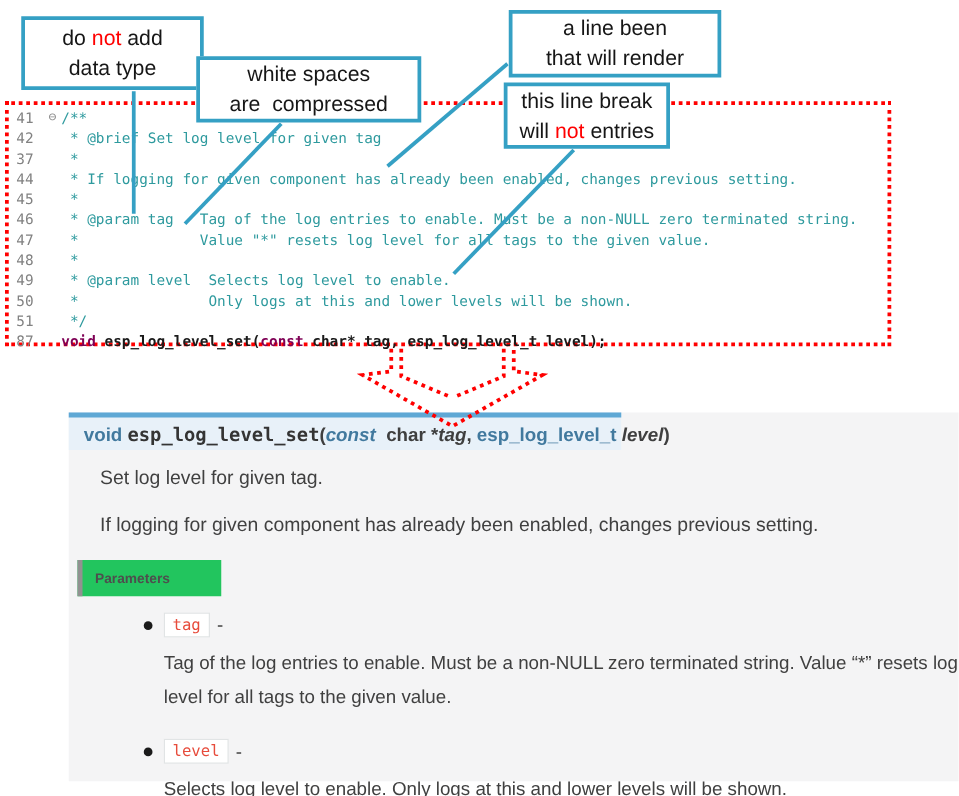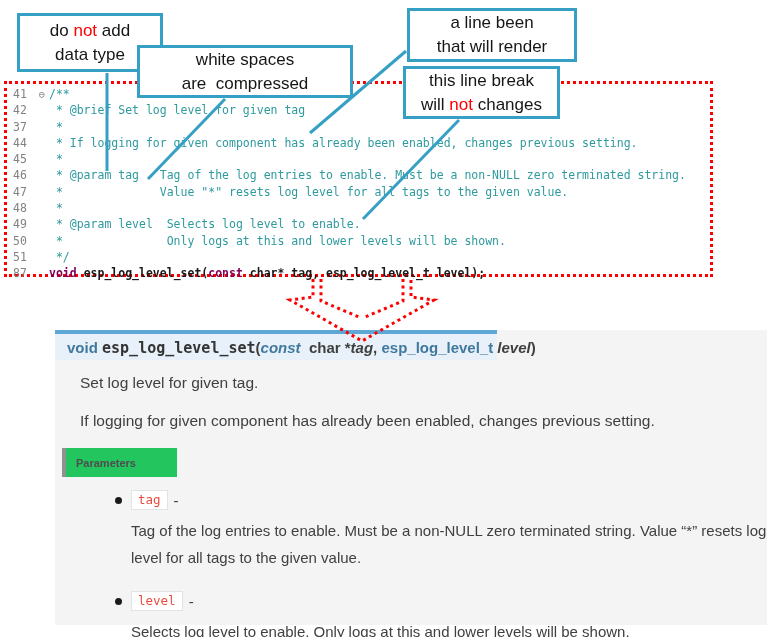--- a/index.html
+++ b/index.html
@@ -9,23 +9,23 @@
   
   .callout {
     position:absolute; background:#ffffff; border:3px solid #35a0c4;
     display:flex; flex-direction:column; justify-content:center; align-items:center;
     font-size:17px; font-weight:500; color:#161616; text-align:center;
     line-height:24px; z-index:10;
   }
   .callout .red { color:#ff0000; }
   .callout .pre { white-space:pre; }
   #box1 { left:17px;  top:13px; width:146px; height:59px; }
-  #box2 { left:137px; top:45px; width:216px; height:53px; }
+  #box2 { left:157px; top:45px; width:180px; height:53px; }
   #box3 { left:407px; top:8px;  width:170px; height:54px; }
-  #box4 { left:403px; top:66px; width:157px; height:53px; }
+  #box4 { left:403px; top:66px; width:133px; height:53px; }
 
   
   #code-block {
     position:absolute; left:4px; top:81px; width:709px; height:196px;
     border:3px dotted #ff0000; padding:2px 0 0 6px; z-index:1;
     font-family:"DejaVu Sans Mono","Liberation Mono",monospace; font-size:11.5px;
   }
   .crow { display:flex; height:16.3px; line-height:16.3px; }
   .ln   { width:22px; text-align:left; color:#828282; flex:none; }
   .fold { width:14px; text-align:center; color:#8a8a8a; font-size:10.5px; flex:none; }
@@ -89,21 +89,21 @@
     <div class="pre">are  compressed</div>
   </div>
 
   <div class="callout" id="box3">
     <div>a line been</div>
     <div>that will render</div>
   </div>
 
   <div class="callout" id="box4">
     <div>this line break</div>
-    <div><span>will </span><span class="red">not</span><span> changes</span></div>
+    <div><span>will </span><span class="red">not</span><span> entries</span></div>
   </div>
 
   <div id="code-block">
     <div class="crow">
         <span class="ln">41</span>
         <span class="fold">⊖</span>
         <span class="ct">/**</span>
       </div>
     <div class="crow">
         <span class="ln">42</span>

